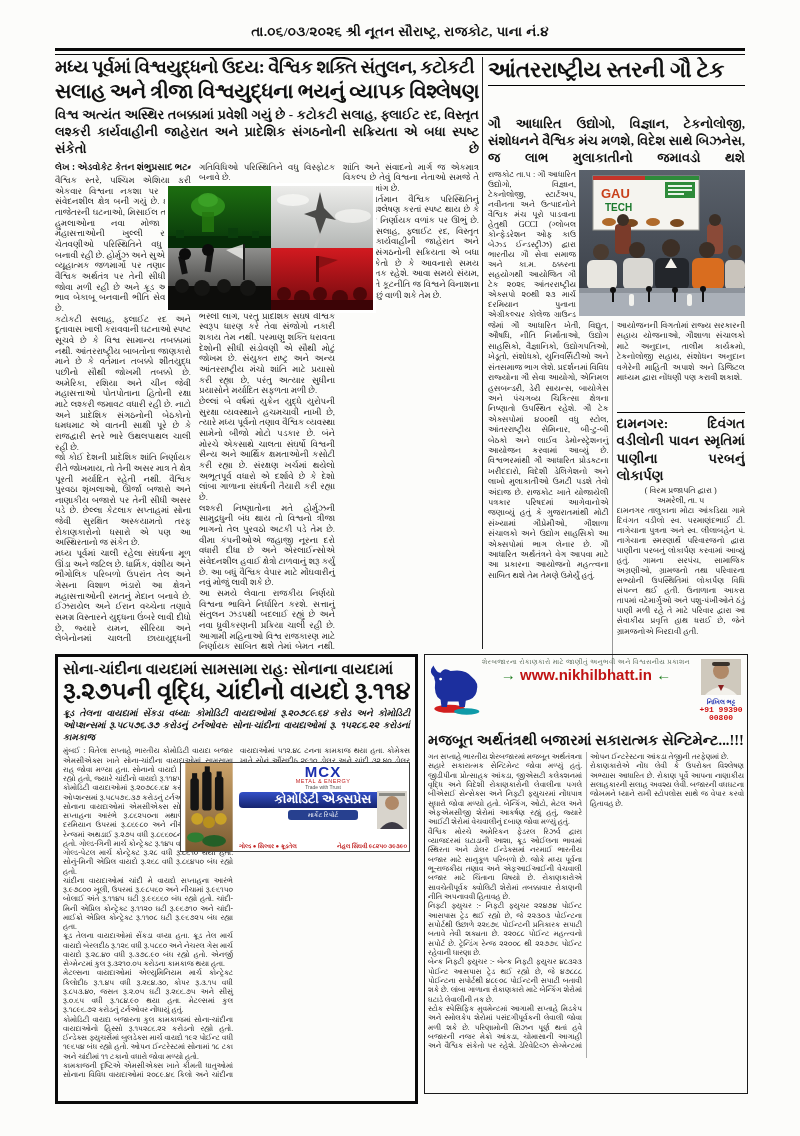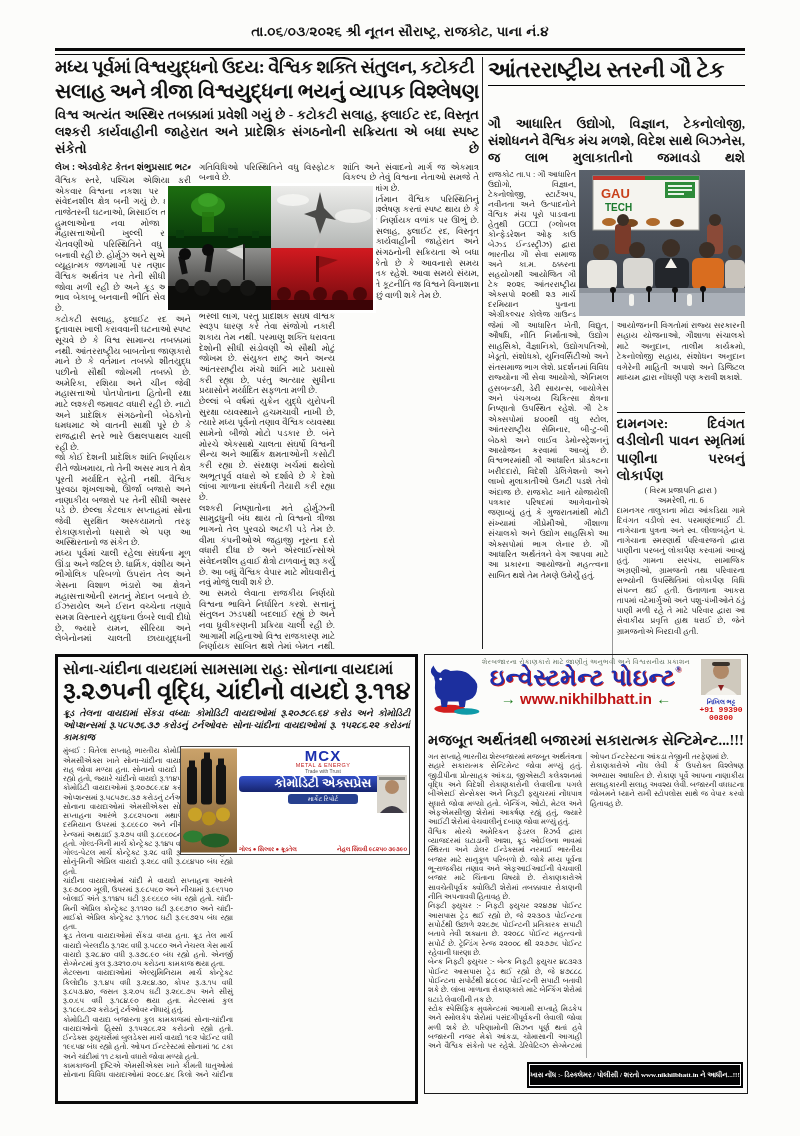--- a/index.html
+++ b/index.html
@@ -45,21 +45,21 @@
   .dam-b{font-size:7.9px;line-height:1.27;height:160px;overflow:hidden;}
 
   
   .combox{position:absolute;left:55px;top:654px;width:363px;height:450px;
           border:3px solid #0a0a0a;box-sizing:border-box;padding:4px 5px;}
   .com-h1{font-size:15px;font-weight:bold;}
   .com-h2{font-size:24px;font-weight:bold;letter-spacing:-.3px;}
   .com-sub{font-size:9px;font-weight:bold;line-height:1.35;margin-top:2px;font-style:italic;}
   .com-body{position:relative;margin-top:3px;height:340px;overflow:hidden;
             column-count:2;column-gap:7px;column-fill:auto;font-size:7.4px;line-height:1.25;}
-  .mcx-ad{position:absolute;right:0;top:0;width:230px;height:109px;background:#fff;
+  .mcx-ad{position:absolute;right:0;top:16px;width:230px;height:90px;background:#fff;
           border:1px solid #444;box-sizing:border-box;display:flex;}
   .mcx-left{width:56px;flex:none;}
   .mcx-main{flex:1;position:relative;padding:1px 2px;}
   .mcx-logo{text-align:center;line-height:1;}
   .mcx-word{font-family:"Liberation Sans",sans-serif;font-weight:bold;font-size:15px;color:#1b2fae;letter-spacing:1px;}
   .mcx-s1{font-family:"Liberation Sans",sans-serif;font-size:5.5px;color:#c02020;letter-spacing:.5px;}
   .mcx-s2{font-family:"Liberation Sans",sans-serif;font-size:5px;color:#555;}
   .mcx-banner{margin-top:2px;background:linear-gradient(180deg,#3350c8,#16246e);color:#fff;
               font-weight:bold;font-size:12.5px;text-align:center;border-radius:4px;padding:0 0;}
   .mcx-bsub{margin:2px auto 0;background:#27408f;color:#fff;font-size:6.5px;text-align:center;
@@ -231,21 +231,21 @@
           <rect x="108" y="124" width="5" height="12" rx="2" fill="#f2f2ee"></rect>
       </svg>
     </div>
     <div class="gt-bottom">
       <div class="gt-colL bt">જેમાં ગૌ આધારિત ખેતી, વિદ્યુત, ઔષધિ, નીતિ નિર્માતાઓ, ઉદ્યોગ સાહસિકો, વૈજ્ઞાનિકો, ઉદ્યોગપતિઓ, ખેડૂતો, સંશોધકો, યુનિવર્સિટીઓ અને સંતસમાજ ભાગ લેશે. પ્રદર્શનમાં વિવિધ રાજ્યોના ગૌ સેવા આયોગો, એનિમલ હસબન્ડરી, ડેરી સાયન્સ, બાયોગેસ અને પંચગવ્ય ચિકિત્સા ક્ષેત્રના નિષ્ણાતો ઉપસ્થિત રહેશે. ગૌ ટેક એક્સપોમાં ૪૦૦થી વધુ સ્ટોલ, આંતરરાષ્ટ્રીય સેમિનાર, બી-ટુ-બી બેઠકો અને લાઈવ ડેમોન્સ્ટ્રેશનનું આયોજન કરવામાં આવ્યું છે. વિશ્વભરમાંથી ગૌ આધારિત પ્રોડક્ટના ખરીદદારો, વિદેશી ડેલિગેશનો અને લાખો મુલાકાતીઓ ઉમટી પડશે તેવો અંદાજ છે. રાજકોટ ખાતે યોજાયેલી પત્રકાર પરિષદમાં આગેવાનોએ જણાવ્યું હતું કે ગુજરાતમાંથી મોટી સંખ્યામાં ગૌપ્રેમીઓ, ગૌશાળા સંચાલકો અને ઉદ્યોગ સાહસિકો આ એક્સપોમાં ભાગ લેનાર છે. ગૌ આધારિત અર્થતંત્રને વેગ આપવા માટે આ પ્રકારના આયોજનો મહત્ત્વના સાબિત થશે તેમ તેમણે ઉમેર્યું હતું.</div>
       <div class="gt-colR">
         <div class="gt-cont bt">આયોજનની વિગતોમાં રાજ્ય સરકારની સહાય યોજનાઓ, ગૌશાળા સંચાલકો માટે અનુદાન, તાલીમ કાર્યક્રમો, ટેકનોલોજી સહાય, સંશોધન અનુદાન વગેરેની માહિતી અપાશે અને ડિજિટલ માધ્યમ દ્વારા નોંધણી પણ કરાવી શકાશે.</div>
         <div class="dam">
           <div class="dam-h">દામનગર: દિવંગત વડીલોની પાવન સ્મૃતિમાં પાણીના પરબનું લોકાર્પણ</div>
           <div class="dam-by">( વિરમ પ્રજાપતિ દ્વારા )</div>
-          <div class="dam-dl">અમરેલી, તા. 6</div>
+          <div class="dam-dl">અમરેલી, તા. ૫</div>
           <div class="dam-b bt">દામનગર તાલુકાના મોટા આંકડિયા ગામે દિવંગત વડીલો સ્વ. પરમાણંદભાઈ ટી. નાગેચાના પુત્રના અને સ્વ. લીલાબહેન પં. નાગેચાના સ્મરણાર્થે પરિવારજનો દ્વારા પાણીના પરબનું લોકાર્પણ કરવામાં આવ્યું હતું. ગામના સરપંચ, સામાજિક અગ્રણીઓ, ગ્રામજનો તથા પરિવારના સભ્યોની ઉપસ્થિતિમાં લોકાર્પણ વિધિ સંપન્ન થઈ હતી. ઉનાળાના આકરા તાપમાં વટેમાર્ગુઓ અને પશુ-પંખીઓને ઠંડું પાણી મળી રહે તે માટે પરિવાર દ્વારા આ સેવાકીય પ્રવૃત્તિ હાથ ધરાઈ છે, જેને ગ્રામજનોએ બિરદાવી હતી.</div>
         </div>
       </div>
     </div>
   </section>
 
   <section class="combox">
     <div class="com-h1 fitline">સોના-ચાંદીના વાયદામાં સામસામા રાહ: સોનાના વાયદામાં</div>
     <div class="com-h2 fitline">રૂ.૨૭૫ની વૃદ્ધિ, ચાંદીનો વાયદો રૂ.૧૧૪૫ નરમ</div>
     <div class="com-sub spread-block">ક્રૂડ તેલના વાયદામાં સેંકડા વધ્યા: કોમોડિટી વાયદાઓમાં રૂ.૨૦૭૮૯.૬૪ કરોડ અને કોમોડિટી ઓપ્શન્સમાં રૂ.૫૮૫૭૬.૩૭ કરોડનું ટર્નઓવર: સોના-ચાંદીના વાયદાઓમાં રૂ. ૧૫૨૮૬.૨૨ કરોડનાં કામકાજ</div>
@@ -307,23 +307,20 @@
   <section class="invest">
     <div class="inv-head">
       <svg class="inv-bull" width="54" height="58" viewBox="0 0 60 60" xmlns="http://www.w3.org/2000/svg">
         <ellipse cx="24" cy="52" rx="17" ry="4.5" fill="#d21f1f"></ellipse>
         <ellipse cx="43" cy="55" rx="14" ry="3.5" fill="#0f9aa8"></ellipse>
         <path d="M8 22 Q4 10 14 12 Q18 5 25 10 Q42 7 49 17 Q57 23 54 33 Q52 41 42 43 L41 50 L35 50 L34 44 L22 44 L21 50 L15 50 L14 42 Q6 38 8 22 Z" fill="#1c2f9e"></path>
         <path d="M7 17 Q0 11 6 4 Q9 11 14 13 Z" fill="#1c2f9e"></path>
         <circle cx="14" cy="19" r="1.6" fill="#fff"></circle>
       </svg>
       <div class="inv-top">શેરબજારના રોકાણકારો માટે જાણીતું અનુભવી અને વિશ્વસનીય પ્રકાશન</div>
-      <div class="inv-logo">
-        <span>ઇન્વેસ્ટમેન્ટ પોઇન્ટ</span><span class="inv-reg">®</span>
-      </div>
       <div class="inv-url">
         <span class="arr">→</span>
         <span>www.nikhilbhatt.in</span>
         <span class="arr">←</span>
       </div>
       <div class="inv-photo">
         <svg width="40" height="36" viewBox="0 0 40 36" xmlns="http://www.w3.org/2000/svg">
           <rect width="40" height="36" fill="#cfc9bd"></rect>
           <circle cx="20" cy="12" r="8" fill="#b08968"></circle>
           <path d="M4 36 Q20 20 36 36 Z" fill="#f2f0ea"></path>
@@ -334,16 +331,15 @@
         <div class="inv-phone">+91 99390 00800</div>
       </div>
     </div>
     <div class="inv-h fitline" style="font-size: 14.5px;">મજબૂત અર્થતંત્રથી બજારમાં સકારાત્મક સેન્ટિમેન્ટ...!!!</div>
     <div class="inv-body bt">ગત સપ્તાહે ભારતીય શેરબજારમાં મજબૂત અર્થતંત્રના સહારે સકારાત્મક સેન્ટિમેન્ટ જોવા મળ્યું હતું. જીડીપીના પ્રોત્સાહક આંકડા, જીએસટી કલેક્શનમાં વૃદ્ધિ અને વિદેશી રોકાણકારોની લેવાલીના પગલે બીએસઈ સેન્સેક્સ અને નિફ્ટી ફ્યુચરમાં નોંધપાત્ર સુધારો જોવા મળ્યો હતો. બેન્કિંગ, ઓટો, મેટલ અને એફએમસીજી શેરોમાં આકર્ષણ રહ્યું હતું, જ્યારે આઈટી શેરોમાં વેચવાલીનું દબાણ જોવા મળ્યું હતું.
 વૈશ્વિક મોરચે અમેરિકન ફેડરલ રિઝર્વ દ્વારા વ્યાજદરમાં ઘટાડાની આશા, ક્રૂડ ઓઈલના ભાવમાં સ્થિરતા અને ડોલર ઈન્ડેક્સમાં નરમાઈ ભારતીય બજાર માટે સાનુકૂળ પરિબળો છે. જોકે મધ્ય પૂર્વના ભૂ-રાજકીય તણાવ અને એફઆઈઆઈની વેચવાલી બજાર માટે ચિંતાના વિષયો છે. રોકાણકારોએ સાવચેતીપૂર્વક ક્વોલિટી શેરોમાં તબક્કાવાર રોકાણની નીતિ અપનાવવી હિતાવહ છે.
 નિફ્ટી ફ્યુચર :- નિફ્ટી ફ્યુચર ૨૨૪૭૪ પોઈન્ટ આસપાસ ટ્રેડ થઈ રહ્યો છે, જે ૨૨૩૦૩ પોઈન્ટના સપોર્ટથી ઉછાળે ૨૨૬૭૬ પોઈન્ટની પ્રતિકારક સપાટી બતાવે તેવી શક્યતા છે. ૨૨૦૮૮ પોઈન્ટ મહત્ત્વનો સપોર્ટ છે. ટ્રેન્ડિંગ રેન્જ ૨૨૦૦૮ થી ૨૨૭૭૬ પોઈન્ટ રહેવાની ધારણા છે.
 બેન્ક નિફ્ટી ફ્યુચર :- બેન્ક નિફ્ટી ફ્યુચર ૪૮૩૨૩ પોઈન્ટ આસપાસ ટ્રેડ થઈ રહ્યો છે, જે ૪૭૮૮૮ પોઈન્ટના સપોર્ટથી ૪૮૯૦૮ પોઈન્ટની સપાટી બતાવી શકે છે. લાંબા ગાળાના રોકાણકારો માટે બેન્કિંગ શેરોમાં ઘટાડે લેવાલીની તક છે.
 સ્ટોક સ્પેસિફિક મુવમેન્ટમાં આગામી સપ્તાહે મિડકેપ અને સ્મોલકેપ શેરોમાં પસંદગીપૂર્વકની લેવાલી જોવા મળી શકે છે. પરિણામોની સિઝન પૂર્ણ થતાં હવે બજારની નજર મેક્રો આંકડા, ચોમાસાની આગાહી અને વૈશ્વિક સંકેતો પર રહેશે. ડેરિવેટિવ્ઝ સેગ્મેન્ટમાં ઓપન ઈન્ટરેસ્ટના આંકડા તેજીની તરફેણમાં છે.
 રોકાણકારોએ નોંધ લેવી કે ઉપરોક્ત વિશ્લેષણ અભ્યાસ આધારિત છે. રોકાણ પૂર્વે આપના નાણાકીય સલાહકારની સલાહ અવશ્ય લેવી. બજારની વધઘટના જોખમને ધ્યાને રાખી સ્ટોપલોસ સાથે જ વેપાર કરવો હિતાવહ છે.</div>
-    <div class="inv-bar fitline" style="font-size: 7px;">ખાસ નોંધ :- ડિસ્ક્લેમર / પોલીસી / શરતો www.nikhilbhatt.in ને આધીન...!!!</div>
   </section>
 
 </div>
 
 </body></html>

